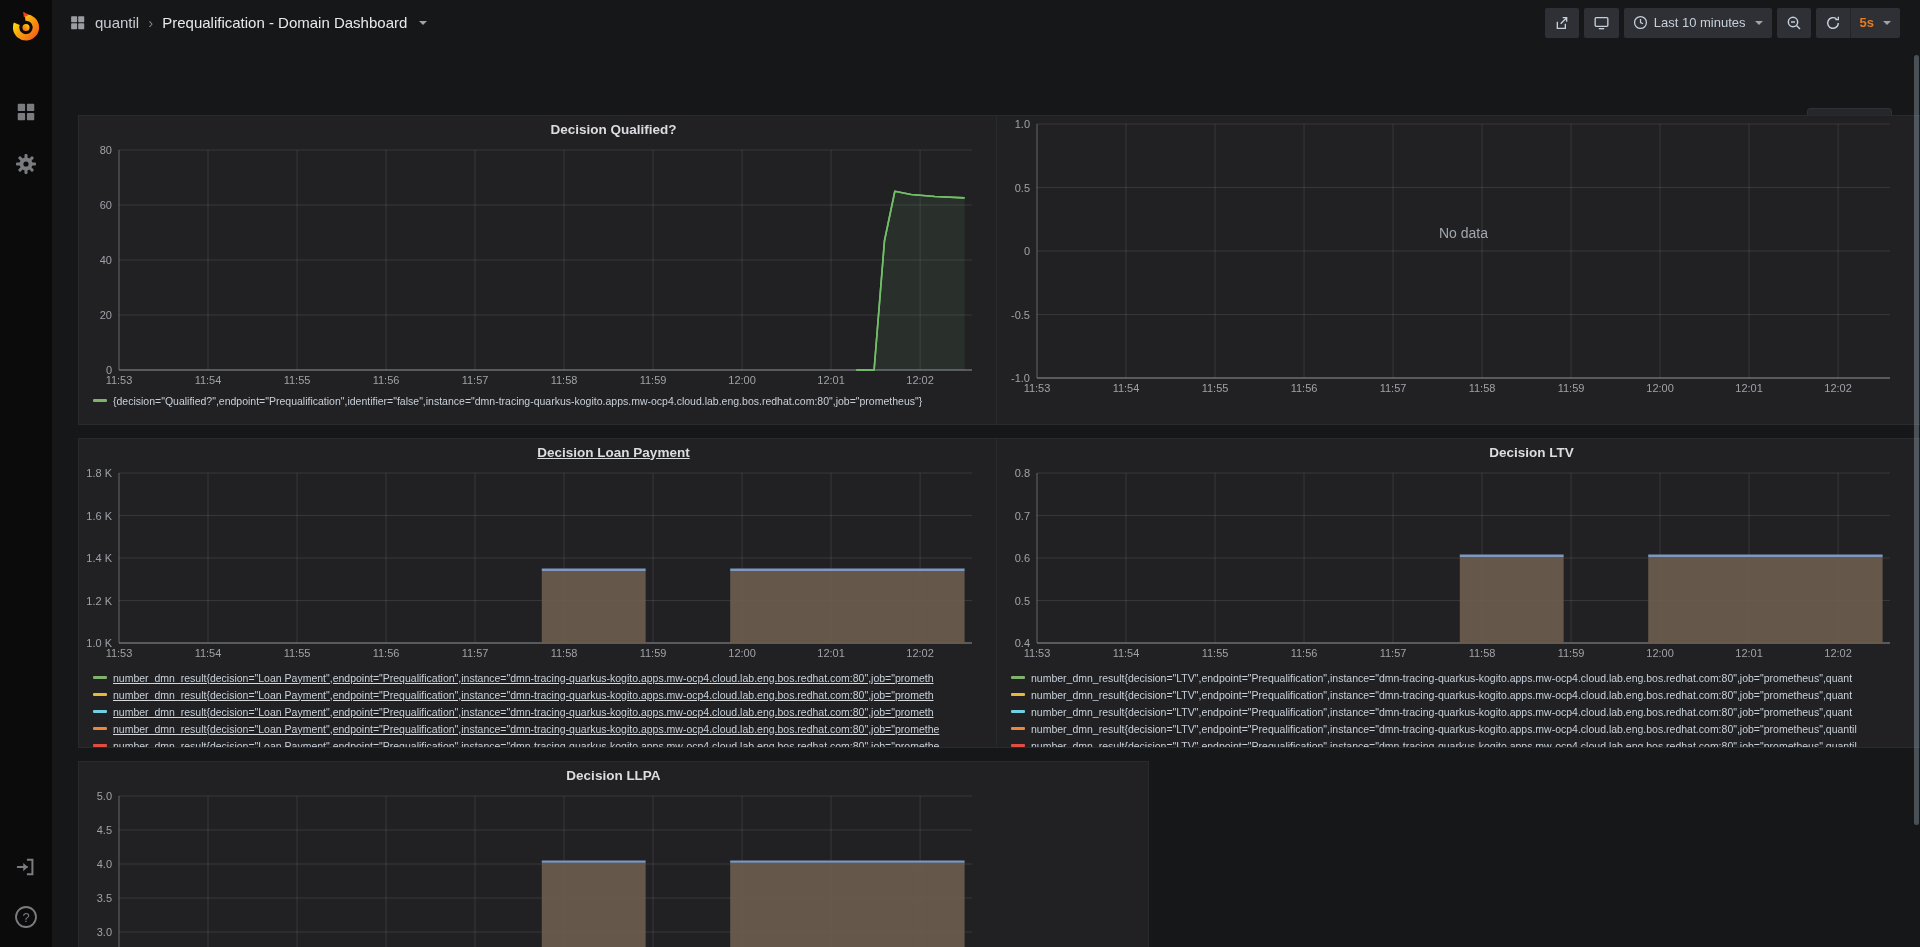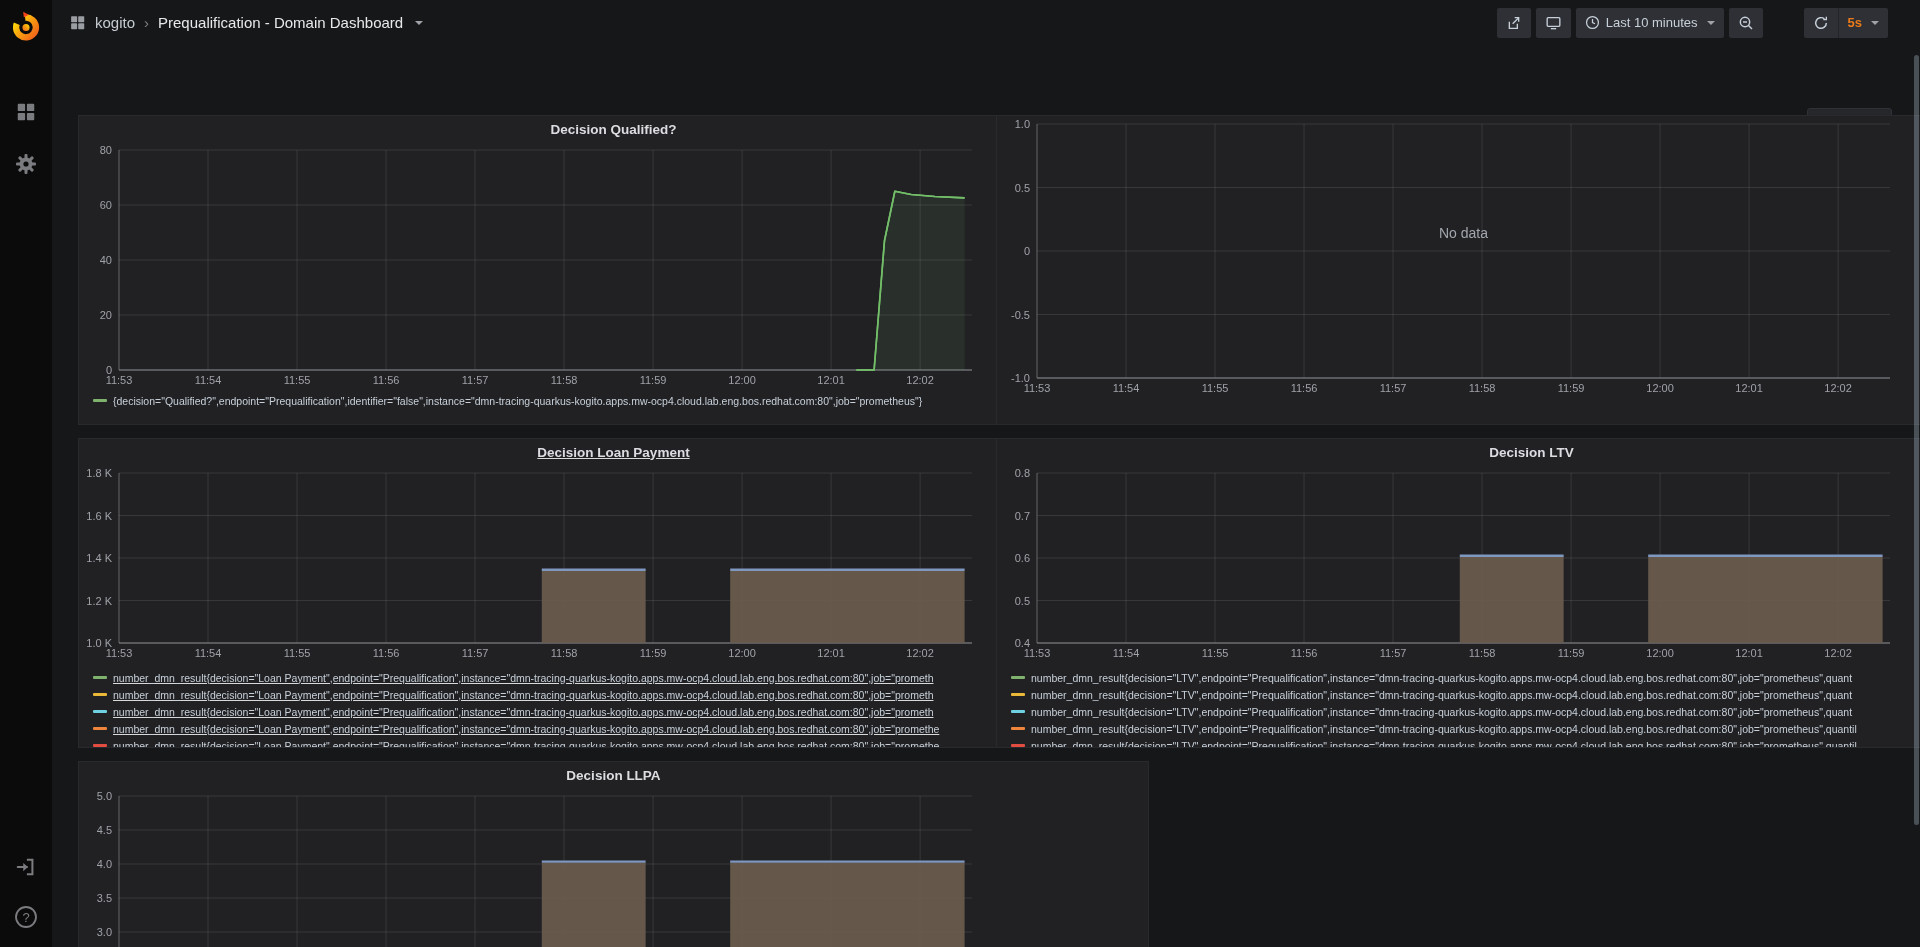--- a/index.html
+++ b/index.html
@@ -13,24 +13,24 @@
   .side-bottom { position:absolute; bottom:14px; left:0; width:52px; display:flex; flex-direction:column; align-items:center; gap:18px; }
   .side-btn { width:32px; height:32px; display:flex; align-items:center; justify-content:center; cursor:pointer; opacity:.85; }
 
   
   .navbar { position:absolute; left:52px; top:0; right:0; height:45px; display:flex; align-items:center; background:#161719; z-index:20; }
   .breadcrumb { display:flex; align-items:center; gap:9px; padding-left:17px; }
   .crumb-app { font-size:15px; color:#c7ccd3; cursor:pointer; }
   .crumb-sep { color:#7d8086; font-size:15px; }
   .crumb-title { font-size:15px; color:#e8e9ea; cursor:pointer; }
   .caret-down { display:inline-block; width:0; height:0; border-left:4px solid transparent; border-right:4px solid transparent; border-top:4px solid #9fa2a8; margin-left:3px; }
-  .nav-right { margin-left:auto; display:flex; align-items:flex-end; gap:5px; padding-right:32px; }
+  .nav-right { margin-left:auto; display:flex; align-items:flex-end; gap:5px; padding-right:20px; }
   .nav-btn { background:#2e3036; border-radius:2px; height:30px; display:flex; align-items:center; justify-content:center; padding:0 9px; cursor:pointer; color:#c7d0d9; font-size:13px; gap:6px; }
   .nav-btn svg { display:block; }
-  .refresh-group { display:flex; align-items:center; gap:0;margin-left:36px; }
+  .refresh-group { display:flex; align-items:center; gap:0; }
   .refresh-left { border-radius:2px 0 0 2px; }
   .refresh-right { border-radius:0 2px 2px 0; border-left:1px solid #232429; }
   .refresh-interval { color:#eb7b18; font-weight:bold; font-size:13px; }
 
   
   .dash { position:absolute; left:52px; top:45px; right:0; bottom:0; overflow:hidden; }
   .audit-btn { position:absolute; top:30px; right:28px; height:26px; background:#26272b; border:1px solid #303136; border-radius:3px;
     display:flex; align-items:center; gap:6px; padding:0 10px; font-size:12.5px; color:#d0d2d6; cursor:pointer;margin-top:33px; }
 
   .panel { position:absolute; width:1071px; height:310px; background:#212124; border:1px solid #292a2e; display:flex; flex-direction:column; }
@@ -108,21 +108,21 @@
 </div>
 
 <div class="navbar">
   <div class="breadcrumb">
     <svg width="17" height="17" viewBox="0 0 24 24" fill="#9a9da2">
       <rect x="3" y="3" width="8.5" height="8.5" rx="1"></rect>
         <rect x="13" y="3" width="8.5" height="8.5" rx="1"></rect>
       <rect x="3" y="13" width="8.5" height="8.5" rx="1"></rect>
         <rect x="13" y="13" width="8.5" height="8.5" rx="1"></rect>
     </svg>
-    <span class="crumb-app">kogito</span>
+    <span class="crumb-app">quantil</span>
     <span class="crumb-sep">›</span>
     <span class="crumb-title">Prequalification - Domain Dashboard</span>
     <span class="caret-down"></span>
   </div>
 
   <div class="nav-right">
     <div class="nav-btn">
       <svg width="16" height="16" viewBox="0 0 24 24" fill="none" stroke="#c7d0d9" stroke-width="2">
         <path d="M5 10 V20 H17 V13"></path>
         <path d="M10 13 L19 4"></path>

